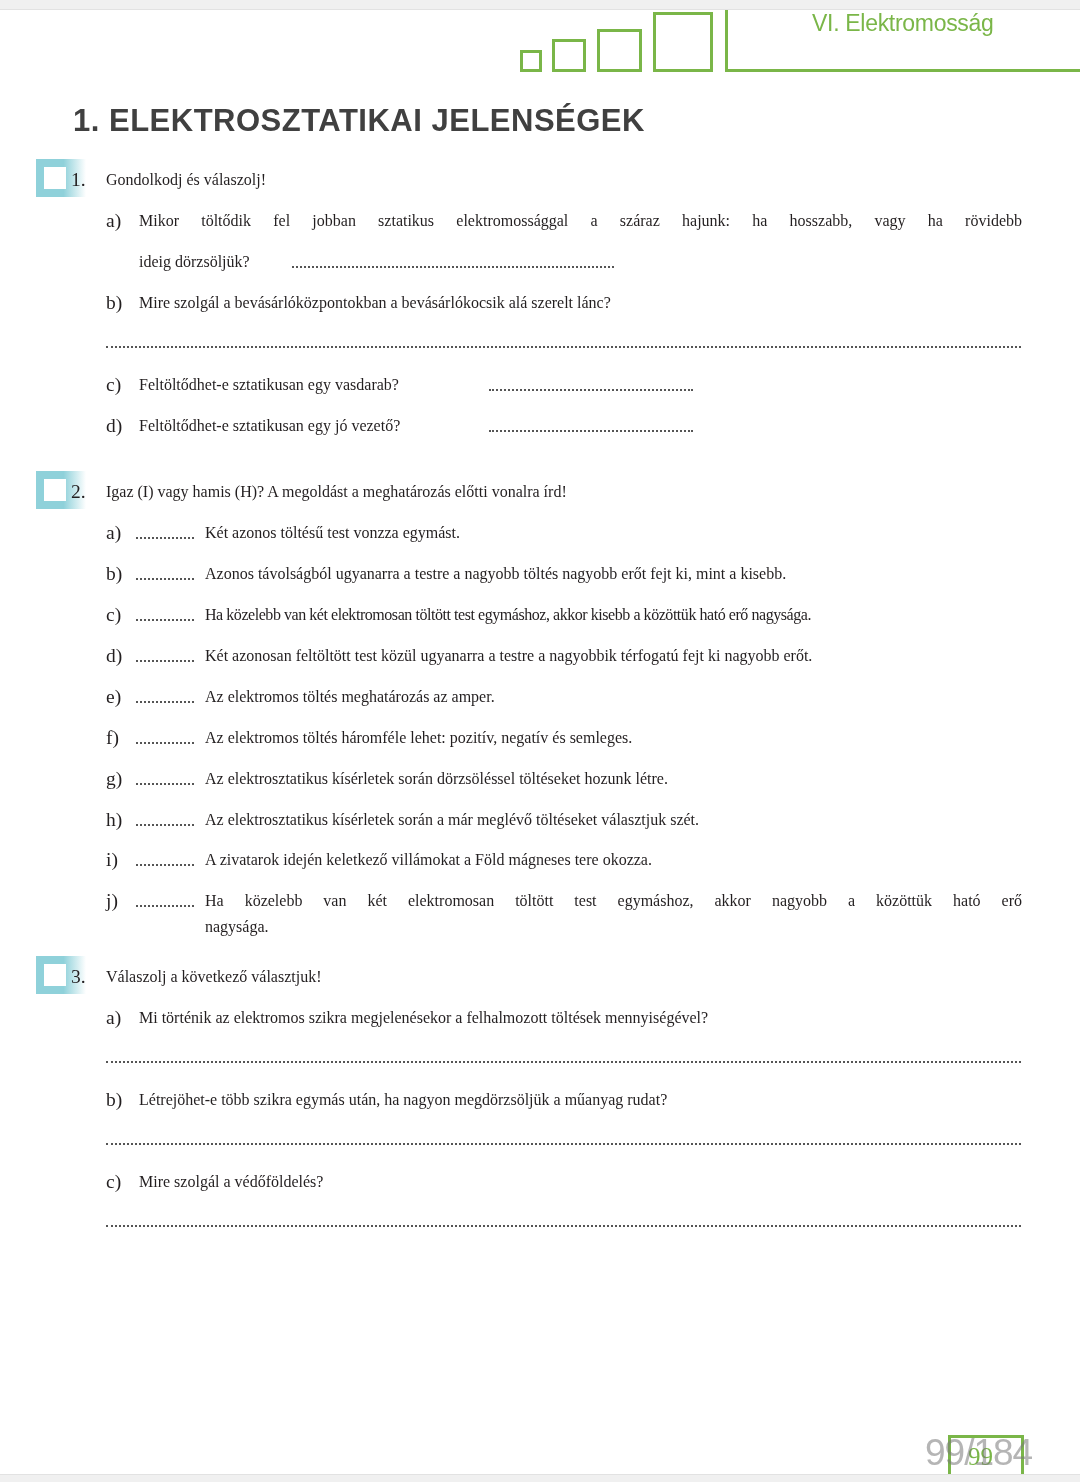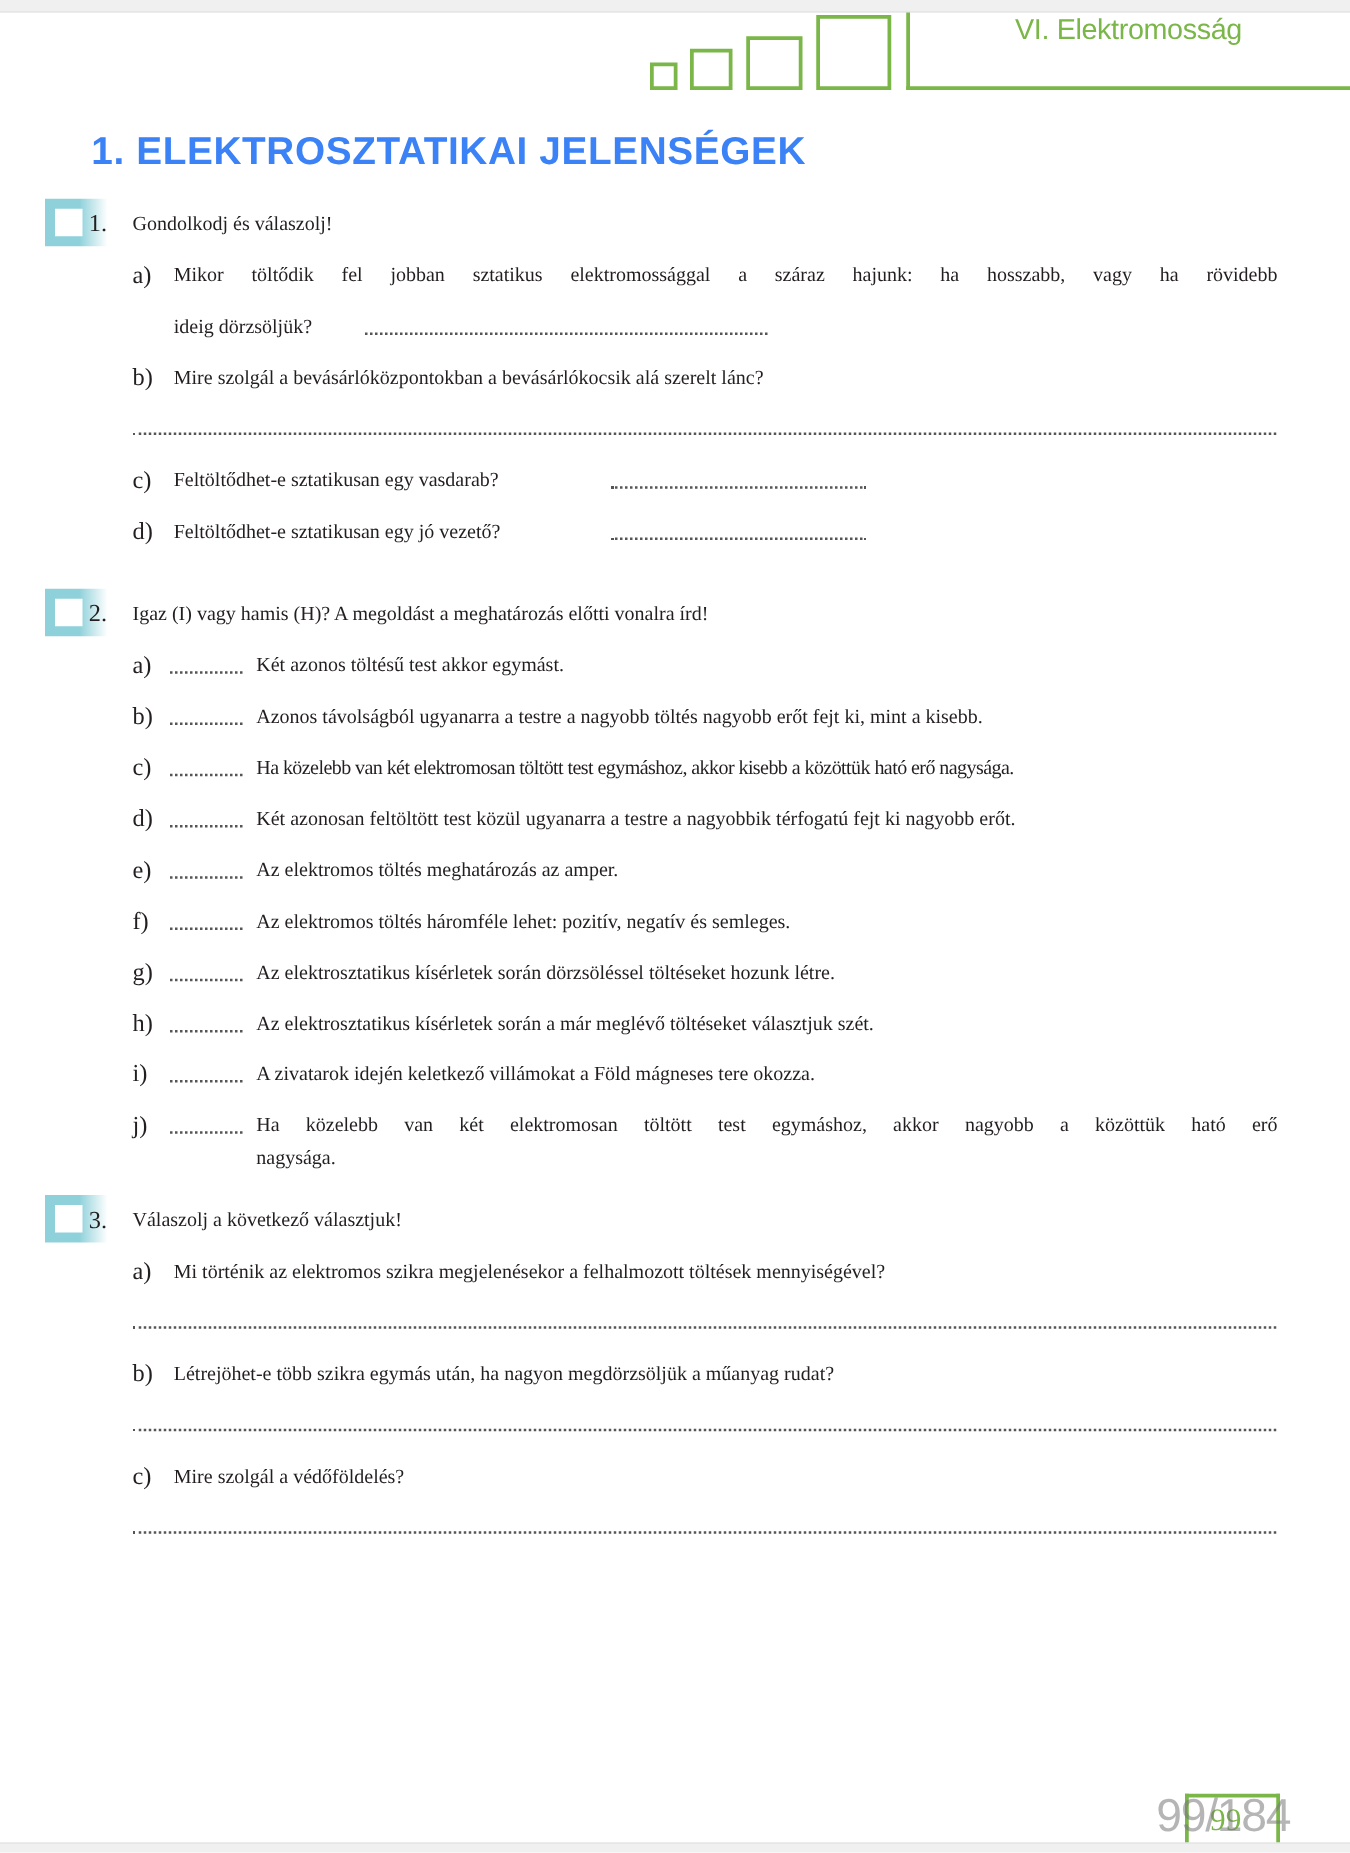--- a/index.html
+++ b/index.html
@@ -12,21 +12,21 @@
   .top-bar { position: absolute; left: 0; top: 0; width: 1080px; height: 9px; background: #f0f0f0; border-bottom: 1px solid #e2e2e2; }
   .bottom-bar { position: absolute; left: 0; top: 1474px; width: 1080px; height: 8px; background: #f0f0f0; border-top: 1px solid #e2e2e2; }
 
   .sq { position: absolute; border: 3px solid #7ab648; box-sizing: border-box; }
   .bracket { position: absolute; left: 725px; top: 10px; width: 360px; height: 62px;
     border-left: 3px solid #7ab648; border-bottom: 3px solid #7ab648; box-sizing: border-box; }
   .chapter { position: absolute; left: 812px; top: 10px; font-family: "Liberation Sans", "DejaVu Sans", sans-serif;
     font-weight: normal; font-size: 23px; color: #7ab648; letter-spacing: -0.3px; }
 
   .title { position: absolute; left: 73px; top: 103px; font-family: "Liberation Sans", "DejaVu Sans", sans-serif;
-    font-weight: bold; font-size: 31px; color: #3b82f6; letter-spacing: 0.5px; }
+    font-weight: bold; font-size: 31px; color: #404040; letter-spacing: 0.5px; }
 
   .task-box { position: absolute; width: 50px; height: 38px; box-sizing: border-box;
     background: linear-gradient(to right, #8fd1da 0%, #8fd1da 55%, rgba(143,209,218,0) 100%); }
   .task-box .inner { position: absolute; left: 8px; top: 8px; width: 22px; height: 22px; background: #fff; }
 
   .t { position: absolute; font-size: 16px; white-space: nowrap; line-height: 24px; }
   .num { position: absolute; font-size: 19.5px; line-height: 24px; }
   .lbl { position: absolute; font-size: 19.5px; line-height: 24px; }
   .dotline { position: absolute; left: 106px; width: 915px; border-bottom: 2px dotted #555; height: 0; }
   .blank-short { position: absolute; height: 0; border-bottom: 2px dotted #555; }
@@ -80,21 +80,21 @@
 
 <div class="task-box" style="left:36px;top:471px;">
     <div class="inner"></div>
   </div>
 <div class="num" style="left:71px;top:480px;">2.</div>
 <div class="t" style="left:106px;top:480px;">Igaz (I) vagy hamis (H)? A megoldást a meghatározás előtti vonalra írd!</div>
 
 <div>
   <div class="lbl" style="left:106px;top:521px;">a)</div>
   <div class="blank-short" style="left:136px;top:537px;width:58px;"></div>
-  <div class="t" style="left:205px;top:521px;">Két azonos töltésű test akkor egymást.</div>
+  <div class="t" style="left:205px;top:521px;">Két azonos töltésű test vonzza egymást.</div>
 
   <div class="lbl" style="left:106px;top:562px;">b)</div>
   <div class="blank-short" style="left:136px;top:578px;width:58px;"></div>
   <div class="t" style="left:205px;top:562px;">Azonos távolságból ugyanarra a testre a nagyobb töltés nagyobb erőt fejt ki, mint a kisebb.</div>
 
   <div class="lbl" style="left:106px;top:603px;">c)</div>
   <div class="blank-short" style="left:136px;top:619px;width:58px;"></div>
   <div class="t" style="left:205px;top:603px;letter-spacing:-0.45px;">Ha közelebb van két elektromosan töltött test egymáshoz, akkor kisebb a közöttük ható erő nagysága.</div>
 
   <div class="lbl" style="left:106px;top:644px;">d)</div>

